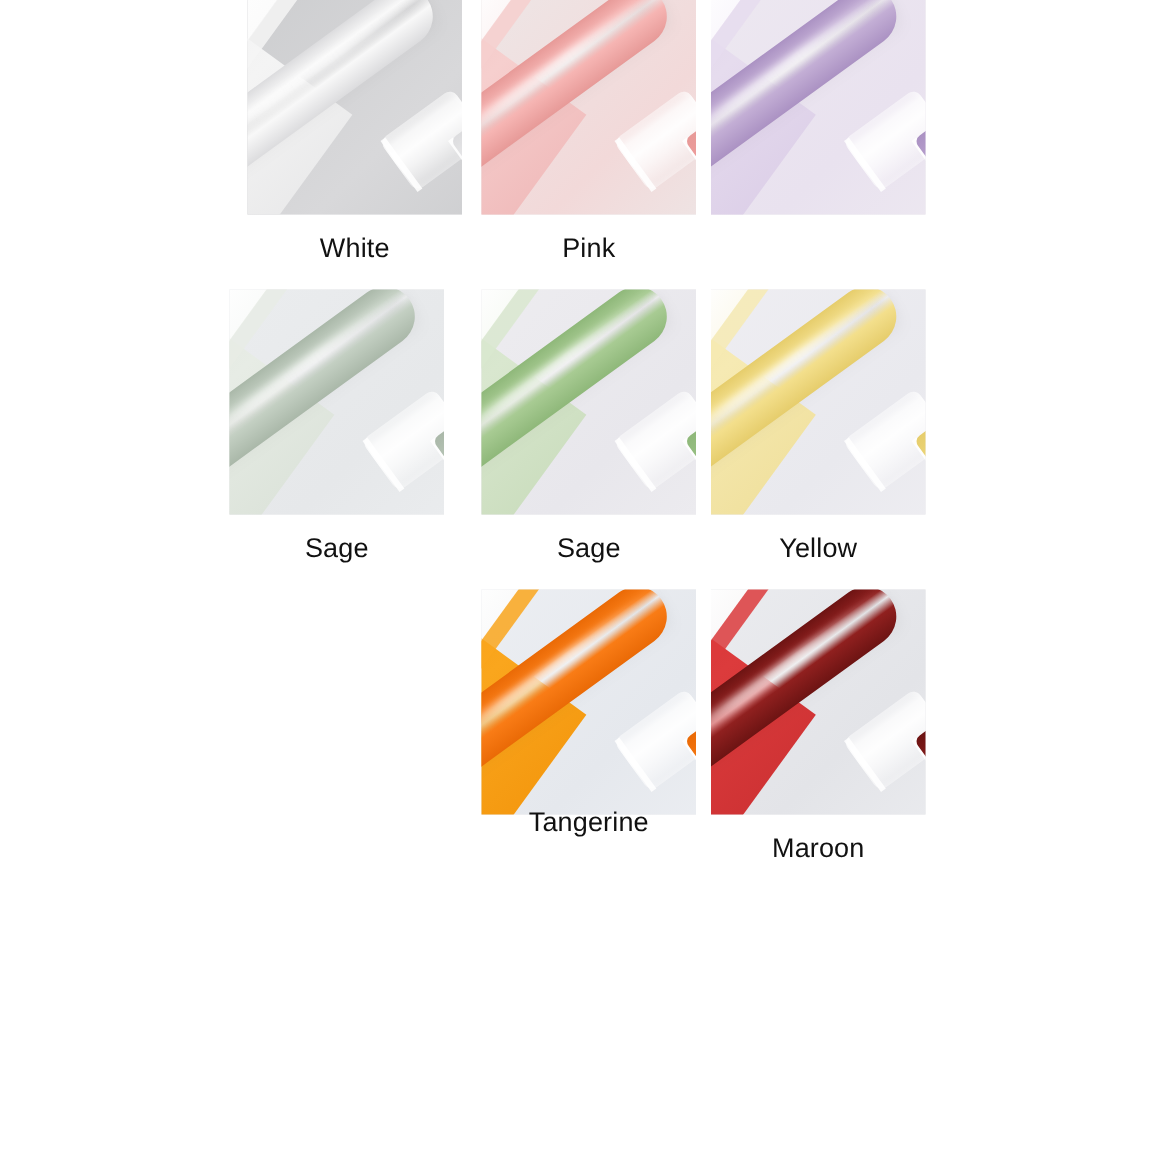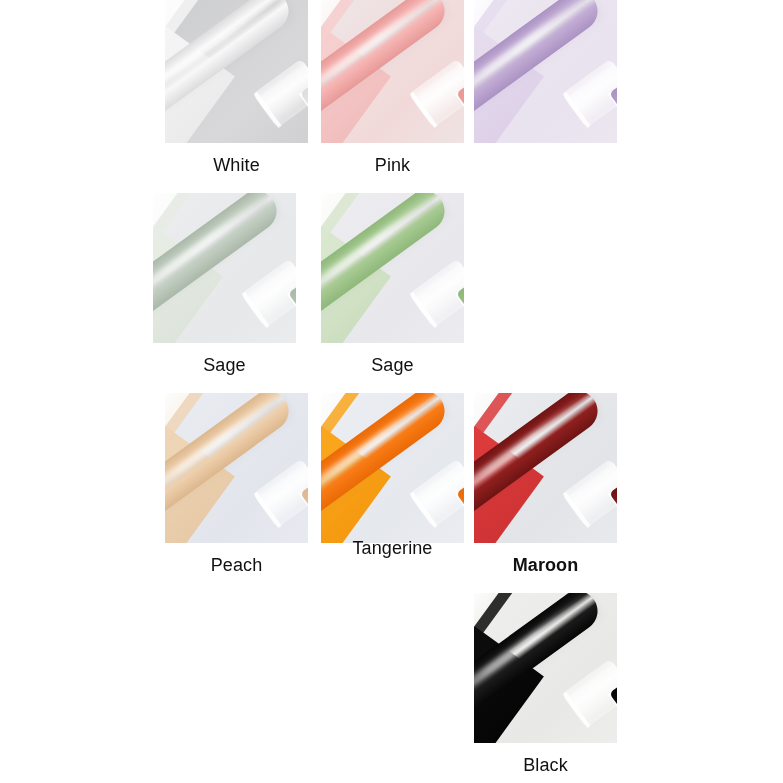--- a/index.html
+++ b/index.html
@@ -224,37 +224,37 @@
           <div class="roll" style="background: linear-gradient(rgb(143, 184, 122) 0%, rgb(168, 203, 147) 28%, rgba(255, 255, 255, 0.25) 44%, rgb(168, 203, 147) 62%, rgb(143, 184, 122) 100%);"></div>
           <div class="gloss"></div>
           <div class="core"></div>
           <div class="coreEdgeA"></div>
           <div class="coreEdgeB"></div>
           <div class="cap" style="background: linear-gradient(rgb(143, 184, 122), rgb(157, 196, 137) 55%, rgb(143, 184, 122));"></div>
         </div>
       </div>
       <div class="label" style="top: 161px;">Sage</div>
     </div>
-    <div class="cell" style="left: 165px; top: 393px; width: 143px; height: 184px;">
-      <div class="tile">
-        <div class="scene">
-          <div class="bg" style="background: linear-gradient(135deg, rgb(236, 238, 243) 0%, rgb(226, 229, 236) 60%, rgb(236, 238, 243) 100%);"></div>
-          <div class="sheet" style="background: linear-gradient(100deg, rgb(228, 196, 159) 0%, rgb(238, 213, 182) 55%, rgb(228, 196, 159) 100%);"></div>
-          <div class="strip" style="background: linear-gradient(90deg, rgb(251, 247, 241) 0%, rgb(255, 255, 255) 45%, rgb(251, 247, 241) 100%);"></div>
-          <div class="strip2" style="background: rgb(238, 213, 182);"></div>
-          <div class="shadow"></div>
-          <div class="roll" style="background: linear-gradient(rgb(221, 183, 141) 0%, rgb(238, 208, 173) 28%, rgba(255, 255, 255, 0.25) 44%, rgb(238, 208, 173) 62%, rgb(221, 183, 141) 100%);"></div>
-          <div class="gloss"></div>
-          <div class="core"></div>
-          <div class="coreEdgeA"></div>
-          <div class="coreEdgeB"></div>
-          <div class="cap" style="background: linear-gradient(rgb(221, 183, 141), rgb(232, 200, 162) 55%, rgb(221, 183, 141));"></div>
-        </div>
-      </div>
-      <div class="label" style="top: 161px;">Peach</div>
+    <div class="cell" style="left: 474px; top: 193px; width: 143px; height: 184px;">
+      <div class="tile">
+        <div class="scene">
+          <div class="bg" style="background: linear-gradient(135deg, rgb(240, 239, 243) 0%, rgb(233, 233, 238) 60%, rgb(240, 239, 243) 100%);"></div>
+          <div class="sheet" style="background: linear-gradient(100deg, rgb(238, 221, 150) 0%, rgb(246, 234, 179) 55%, rgb(238, 221, 150) 100%);"></div>
+          <div class="strip" style="background: linear-gradient(90deg, rgb(253, 251, 242) 0%, rgb(255, 255, 255) 45%, rgb(253, 251, 242) 100%);"></div>
+          <div class="strip2" style="background: rgb(246, 234, 179);"></div>
+          <div class="shadow"></div>
+          <div class="roll" style="background: linear-gradient(rgb(230, 205, 108) 0%, rgb(243, 223, 140) 28%, rgba(255, 255, 255, 0.25) 44%, rgb(243, 223, 140) 62%, rgb(230, 205, 108) 100%);"></div>
+          <div class="gloss"></div>
+          <div class="core"></div>
+          <div class="coreEdgeA"></div>
+          <div class="coreEdgeB"></div>
+          <div class="cap" style="background: linear-gradient(rgb(230, 205, 108), rgb(239, 217, 127) 55%, rgb(230, 205, 108));"></div>
+        </div>
+      </div>
+      <div class="label" style="top: 161px;">Yellow</div>
     </div>
     <div class="cell" style="left: 321px; top: 393px; width: 143px; height: 184px;">
       <div class="tile">
         <div class="scene">
           <div class="bg" style="background: linear-gradient(135deg, rgb(238, 240, 244) 0%, rgb(229, 232, 237) 60%, rgb(238, 240, 244) 100%);"></div>
           <div class="sheet" style="background: linear-gradient(100deg, rgb(242, 147, 10) 0%, rgb(250, 166, 29) 55%, rgb(242, 147, 10) 100%);"></div>
           <div class="strip" style="background: linear-gradient(90deg, rgb(251, 251, 251) 0%, rgb(255, 255, 255) 45%, rgb(251, 251, 251) 100%);"></div>
           <div class="strip2" style="background: rgb(250, 166, 29);"></div>
           <div class="shadow"></div>
           <div class="roll" style="background: linear-gradient(rgb(234, 106, 6) 0%, rgb(249, 124, 22) 28%, rgba(255, 255, 255, 0.25) 44%, rgb(249, 124, 22) 62%, rgb(234, 106, 6) 100%);"></div>
@@ -276,33 +276,15 @@
           <div class="strip2" style="background: rgb(220, 59, 60);"></div>
           <div class="shadow"></div>
           <div class="roll" style="background: linear-gradient(rgb(109, 20, 19) 0%, rgb(144, 32, 31) 28%, rgba(255, 255, 255, 0.25) 44%, rgb(144, 32, 31) 62%, rgb(109, 20, 19) 100%);"></div>
           <div class="gloss"></div>
           <div class="core"></div>
           <div class="coreEdgeA"></div>
           <div class="coreEdgeB"></div>
           <div class="cap" style="background: linear-gradient(rgb(109, 20, 19), rgb(142, 31, 30) 55%, rgb(109, 20, 19));"></div>
         </div>
       </div>
-      <div class="label" style="top: 161px; font-weight: bold;">Maroon</div>
-    </div>
-    <div class="cell" style="left: 474px; top: 593px; width: 143px; height: 184px;">
-      <div class="tile">
-        <div class="scene">
-          <div class="bg" style="background: linear-gradient(135deg, rgb(241, 241, 239) 0%, rgb(232, 232, 230) 60%, rgb(241, 241, 239) 100%);"></div>
-          <div class="sheet" style="background: linear-gradient(100deg, rgb(2, 2, 2) 0%, rgb(12, 12, 12) 55%, rgb(2, 2, 2) 100%);"></div>
-          <div class="strip" style="background: linear-gradient(90deg, rgb(244, 244, 242) 0%, rgb(255, 255, 255) 45%, rgb(244, 244, 242) 100%);"></div>
-          <div class="strip2" style="background: rgb(12, 12, 12);"></div>
-          <div class="shadow"></div>
-          <div class="roll" style="background: linear-gradient(rgb(6, 6, 6) 0%, rgb(27, 27, 27) 28%, rgba(255, 255, 255, 0.25) 44%, rgb(27, 27, 27) 62%, rgb(6, 6, 6) 100%);"></div>
-          <div class="gloss"></div>
-          <div class="core"></div>
-          <div class="coreEdgeA"></div>
-          <div class="coreEdgeB"></div>
-          <div class="cap" style="background: linear-gradient(rgb(6, 6, 6), rgb(20, 20, 20) 55%, rgb(6, 6, 6));"></div>
-        </div>
-      </div>
-      <div class="label" style="top: 161px;">Black</div>
+      <div class="label" style="top: 161px;">Maroon</div>
     </div>
   </div>
 
 </body></html>

